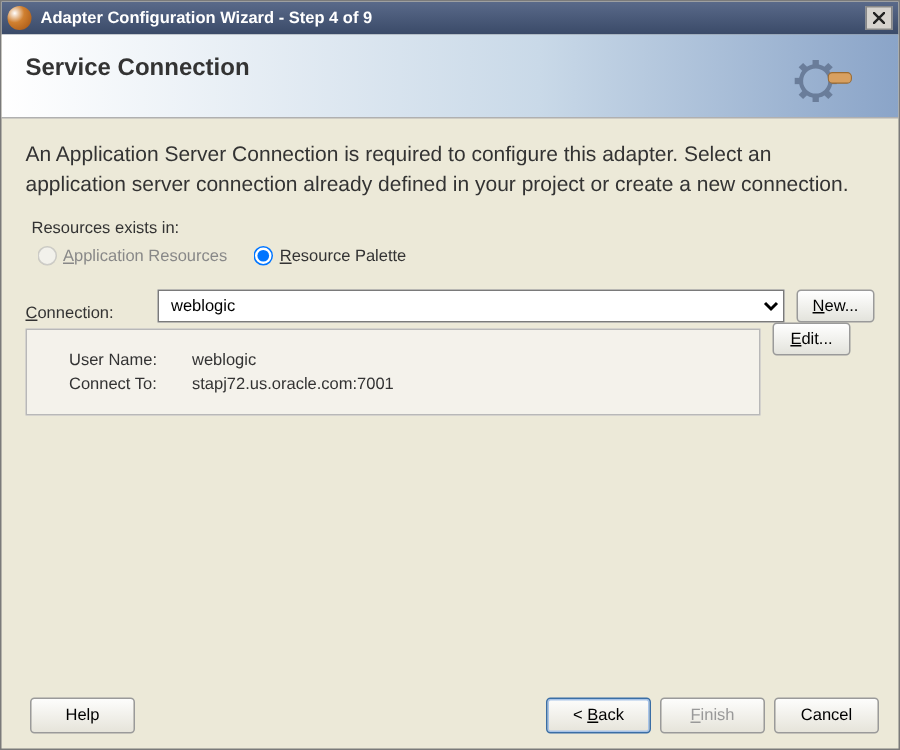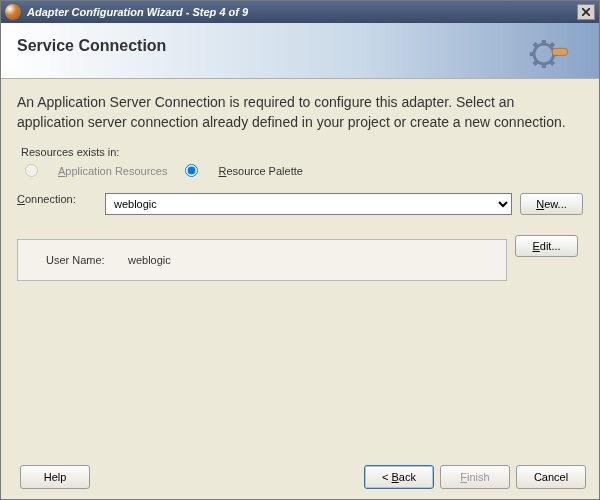--- a/index.html
+++ b/index.html
@@ -1,34 +1,34 @@
 <!DOCTYPE html>
 <html><head>
 <meta charset="utf-8">
 <style>
 * { box-sizing: border-box; margin: 0; padding: 0; }
 body { font-family: Tahoma, Arial, sans-serif; font-size: 11px; background: #ece9d8; width: 600px; height: 500px; overflow: hidden; border: 1px solid #7a7a7a; }
 .titlebar { height: 22px; background: linear-gradient(to bottom, #5a6a8a 0%, #3a4a68 100%); display: flex; align-items: center; padding: 0 4px; color: #fff; }
 .titlebar .app-icon { width: 16px; height: 16px; margin-right: 6px; display: inline-block; background: radial-gradient(circle at 30% 30%, #fff 0%, #d08030 40%, #a05010 100%); border-radius: 50%; }
-.titlebar .title-text { flex: 1; font-weight: bold; font-size: 11px; font-style: italic; }
+.titlebar .title-text { flex: 1; font-weight: bold; font-size: 11px; }
 .titlebar .close-btn { width: 18px; height: 16px; background: #d6d3ce; border: 1px solid #888; display: flex; align-items: center; justify-content: center; color: #222; font-size: 10px; cursor: pointer; }
 .banner { height: 56px; background: linear-gradient(to right, #fff 0%, #c9d9e8 60%, #8aa4c8 100%); border-bottom: 1px solid #b0b0b0; position: relative; padding: 14px 30px 0 16px; }
 .banner h1 { font-size: 16px; font-weight: bold; color: #333; }
 .banner .gear { position: absolute; right: 30px; top: 10px; width: 42px; height: 42px; }
 .content { padding: 14px 16px 0 16px; color: #333; }
 .desc { font-size: 14px; line-height: 1.4; margin-bottom: 14px; }
 .group-label { margin: 6px 0 6px 4px; }
 .radio-row { display: flex; gap: 18px; margin: 4px 0 16px 8px; align-items: center; }
-.radio-row label { display: flex; align-items: center; gap: 20px; cursor: pointer; }
+.radio-row label { display: flex; align-items: center; gap: 4px; cursor: pointer; }
 .radio-row .disabled { color: #888; }
 .mnemonic { text-decoration: underline; }
-.conn-row { display: flex; align-items: flex-start; gap: 8px; margin-bottom: 20px; }
+.conn-row { display: flex; align-items: flex-end; gap: 8px; margin-bottom: 0; }
 .conn-label { width: 80px; }
 .conn-select { flex: 1; height: 22px; border: 1px solid #7a7a7a; background: #fff; font-size: 11px; padding: 2px 4px; }
-.side-btn { width: 63px; height: 22px; background: linear-gradient(to bottom,#fff,#e3e3dc); border: 1px solid #9a9a9a; border-radius: 3px; font-size: 11px; cursor: pointer; }
+.side-btn { width: 52px; height: 22px; background: linear-gradient(to bottom,#fff,#e3e3dc); border: 1px solid #9a9a9a; border-radius: 3px; font-size: 11px; cursor: pointer; }
 .info-box { border: 1px solid #b8b8b8; background: #f4f2eb; padding: 10px 28px; margin-top: 4px; width: 490px; }
 .info-row { display: flex; margin: 4px 0; }
 .info-row .k { width: 82px; }
 .btn-edit-wrap { display:flex; align-items:flex-start; gap:8px; }
 .footer { position: absolute; left: 0; right: 0; bottom: 0; height: 42px; display: flex; align-items: center; padding: 0 14px 4px 14px; }
 .footer .spacer { flex: 1; }
 .footer button { height: 24px; min-width: 70px; margin-left: 6px; background: linear-gradient(to bottom,#fdfdfc,#e6e4da); border: 1px solid #9a9a9a; border-radius: 3px; font-size: 11px; cursor: pointer; padding: 0 10px; }
 .footer button.default { border: 1px solid #3a6ea5; box-shadow: inset 0 0 0 1px #a8c4e8; }
 .footer button:disabled { color: #999; cursor: default; }
 input[type=radio] { margin: 0; }
@@ -86,20 +86,24 @@
     </select>
     <button class="side-btn"><span class="mnemonic">N</span>ew...</button>
   </div>
 
   <div class="btn-edit-wrap">
     <div class="info-box">
       <div class="info-row">
         <div class="k">User Name:</div>
         <div>weblogic</div>
       </div>
+      <div class="info-row">
+        <div class="k">Connect To:</div>
+        <div>stapj72.us.oracle.com:7001</div>
+      </div>
     </div>
     <button class="side-btn"><span class="mnemonic">E</span>dit...</button>
   </div>
 </div>
 
 <div class="footer">
   <button>Help</button>
   <div class="spacer"></div>
   <button class="default">&lt; <span class="mnemonic">B</span>ack</button>
   <button disabled=""><span class="mnemonic">F</span>inish</button>

